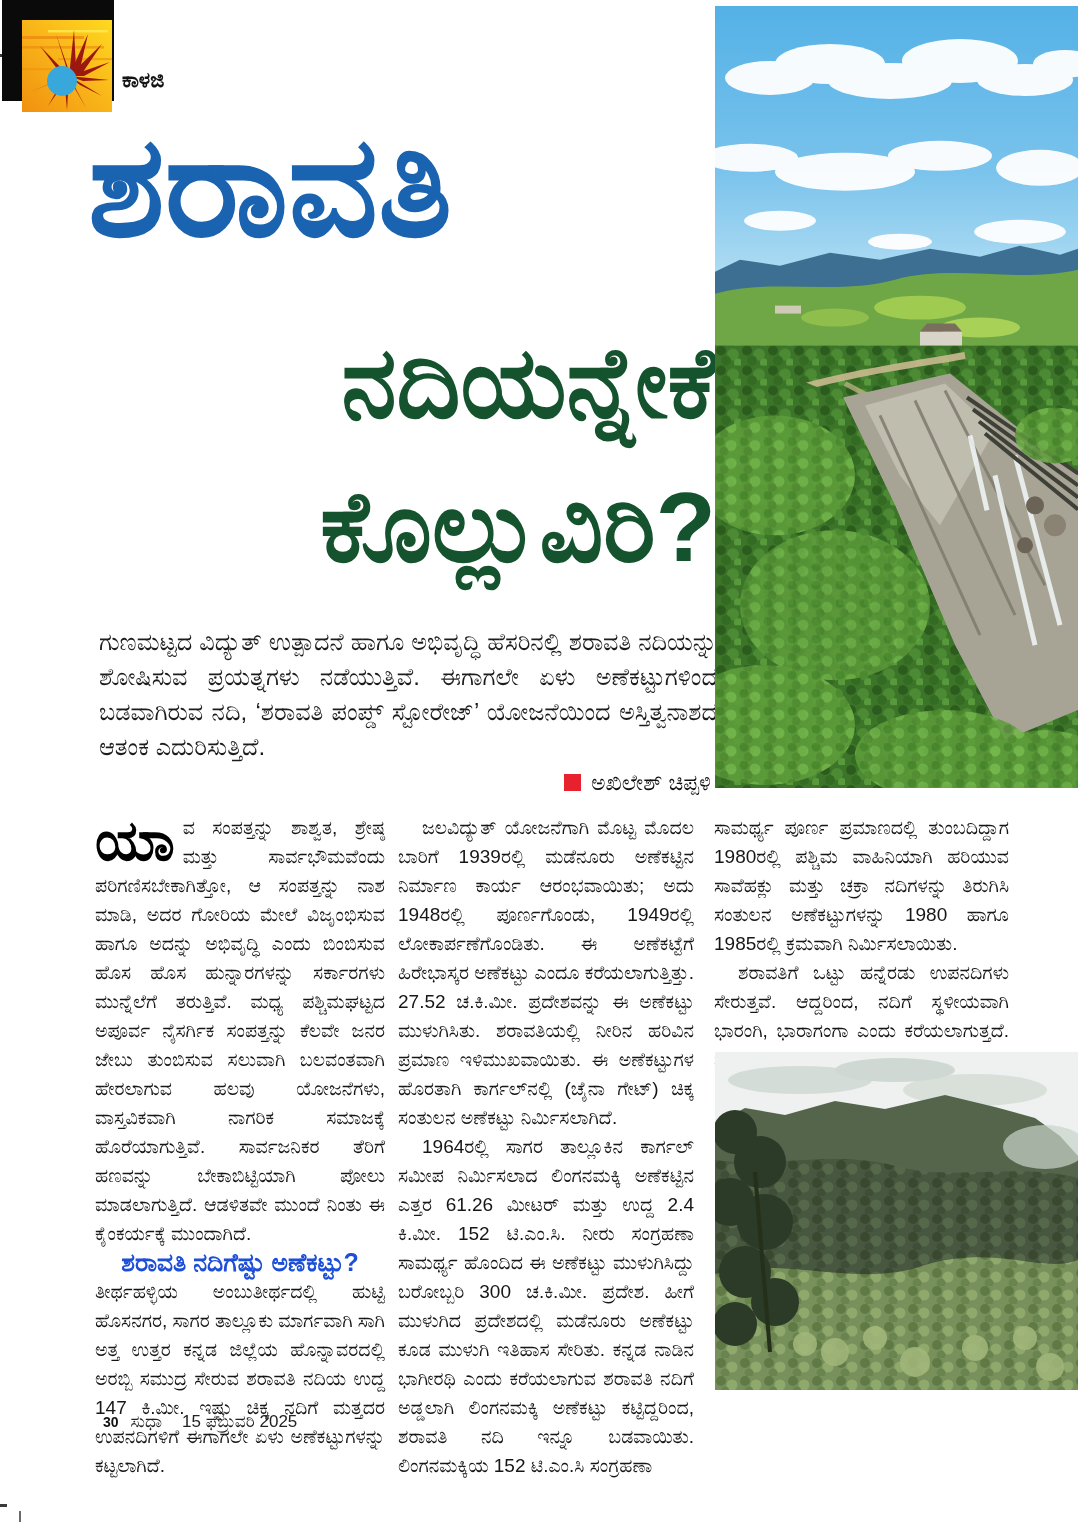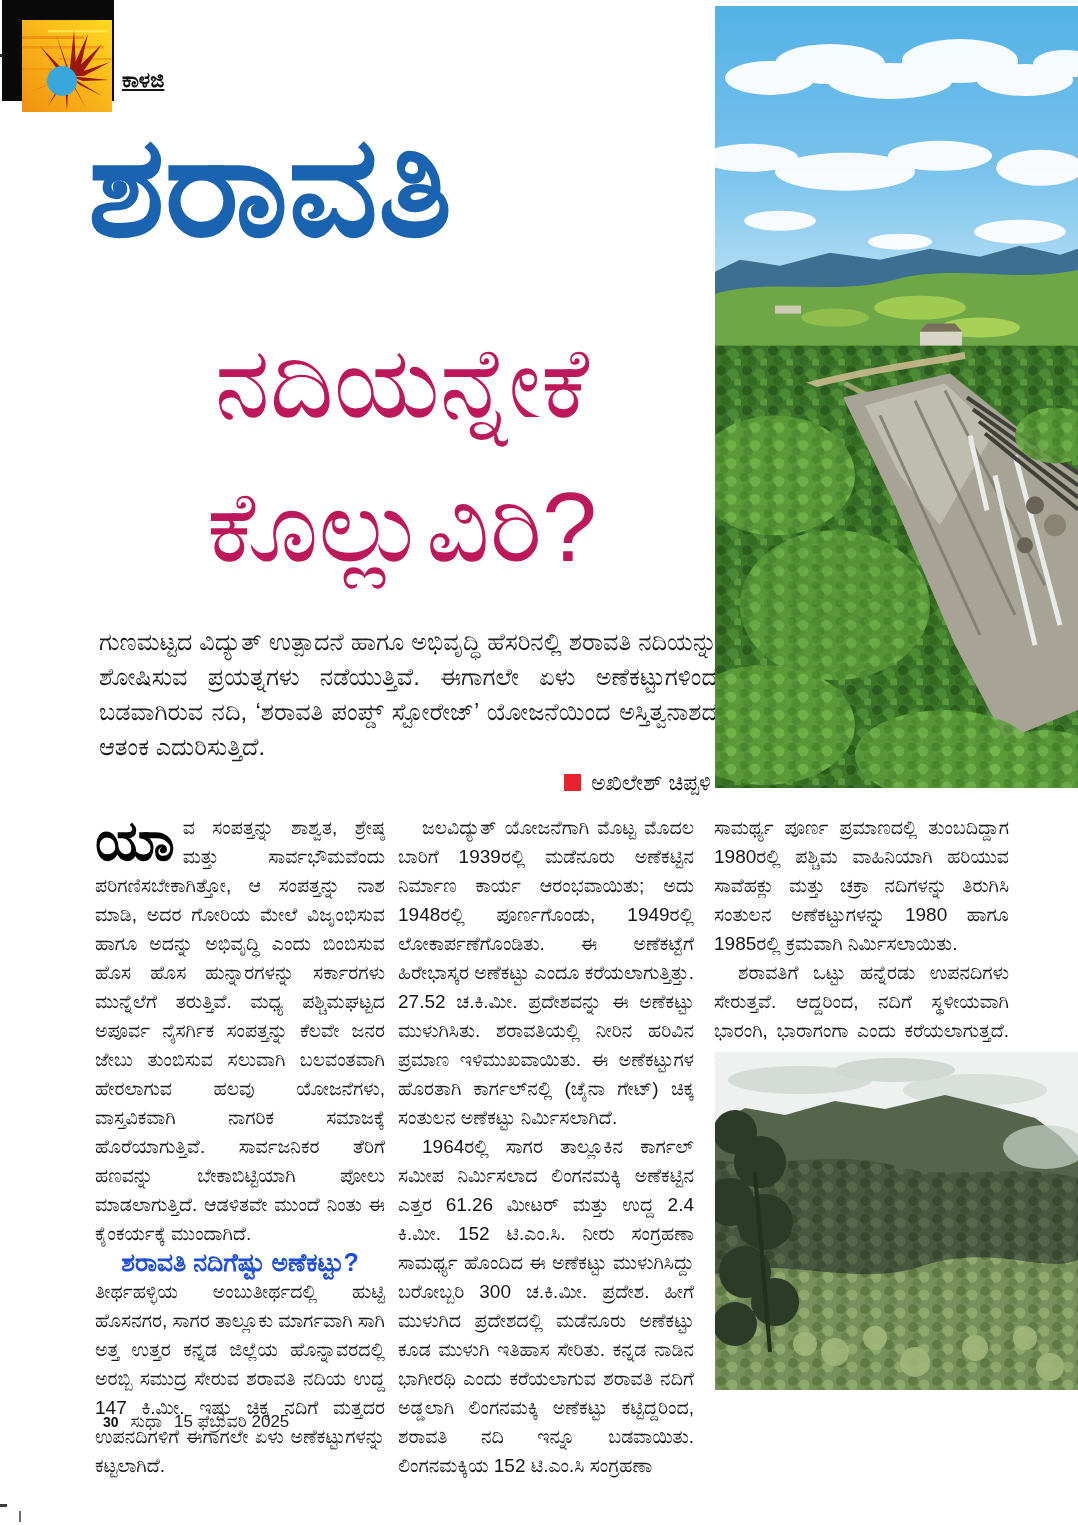--- a/index.html
+++ b/index.html
@@ -9,26 +9,26 @@
   
   .print-mark{position:absolute;background:#3a3a3a;}
   .mark-top-left{left:0;top:54px;width:6px;height:3px;}
   .mark-bottom-left-1{left:0;top:1504px;width:7px;height:3px;}
   .mark-bottom-left-2{left:19px;top:1511px;width:2px;height:11px;background:#6a6a6a;}
 
   
   .logo-black{position:absolute;left:2px;top:0;width:112px;height:101px;background:#0a0a0a;}
   .logo-flower{position:absolute;left:22px;top:20px;width:90px;height:92px;}
 
-  .section-label{position:absolute;left:122px;top:68px;font-size:21px;font-weight:bold;color:#141414;text-decoration:underline;}
+  .section-label{position:absolute;left:122px;top:68px;font-size:21px;font-weight:bold;color:#141414;}
 
   .title-main{position:absolute;left:88px;top:96px;width:628px;margin:0;
               font-size:140px;line-height:1.3;font-weight:bold;color:#1a63b0;white-space:nowrap;}
-  .title-sub{position:absolute;left:88px;width:628px;margin:0;text-align:center;
-             font-size:99px;line-height:1.35;font-weight:normal;color:#be185d;white-space:nowrap;}
+  .title-sub{position:absolute;left:88px;width:628px;margin:0;text-align:right;
+             font-size:99px;line-height:1.35;font-weight:bold;color:#14532d;white-space:nowrap;}
   .title-sub.l1{top:316px;}
   .title-sub.l2{top:460px;}
 
   .intro{position:absolute;left:95px;top:620px;width:618px;margin:4px;font-size:24px;line-height:35px;
          color:#1c1c1c;text-align:justify;}
 
   .byline{position:absolute;left:95px;top:770px;width:616px;text-align:right;font-size:22px;
           font-weight:normal;color:#101010;}
   .byline-square{display:inline-block;width:17px;height:17px;background:#e8212e;margin-right:10px;
                  vertical-align:-1px;}
@@ -41,21 +41,21 @@
   .indent{text-indent:24px;}
   .subhead{font-weight:bold;font-size:25px;text-align:center;margin:15px 0 9px 0;color:#1d4ed8;}
   .dropcap{float:left;font-size:56px;line-height:50px;font-weight:bold;color:#000;padding:3px 8px 0 0;}
 
   .photo-top{position:absolute;left:715px;top:6px;width:363px;height:782px;}
   .photo-bottom{position:absolute;left:715px;top:1052px;width:363px;height:338px;}
   .photo-top svg,.photo-bottom svg,.logo-flower svg{display:block;width:100%;height:100%;}
 
   .page-footer{position:absolute;left:103px;top:1412px;font-size:17px;color:#222;}
   .page-footer .pg{font-weight:bold;font-size:14px;margin-right:12px;color:#111;}
-  .page-footer .mag{margin-right:12px;}
+  .page-footer .mag{margin-right:20px;}
 </style>
 </head>
 <body>
 
 <div class="page">
 
   <div class="print-mark mark-top-left"></div>
   <div class="print-mark mark-bottom-left-1"></div>
   <div class="print-mark mark-bottom-left-2"></div>
 

